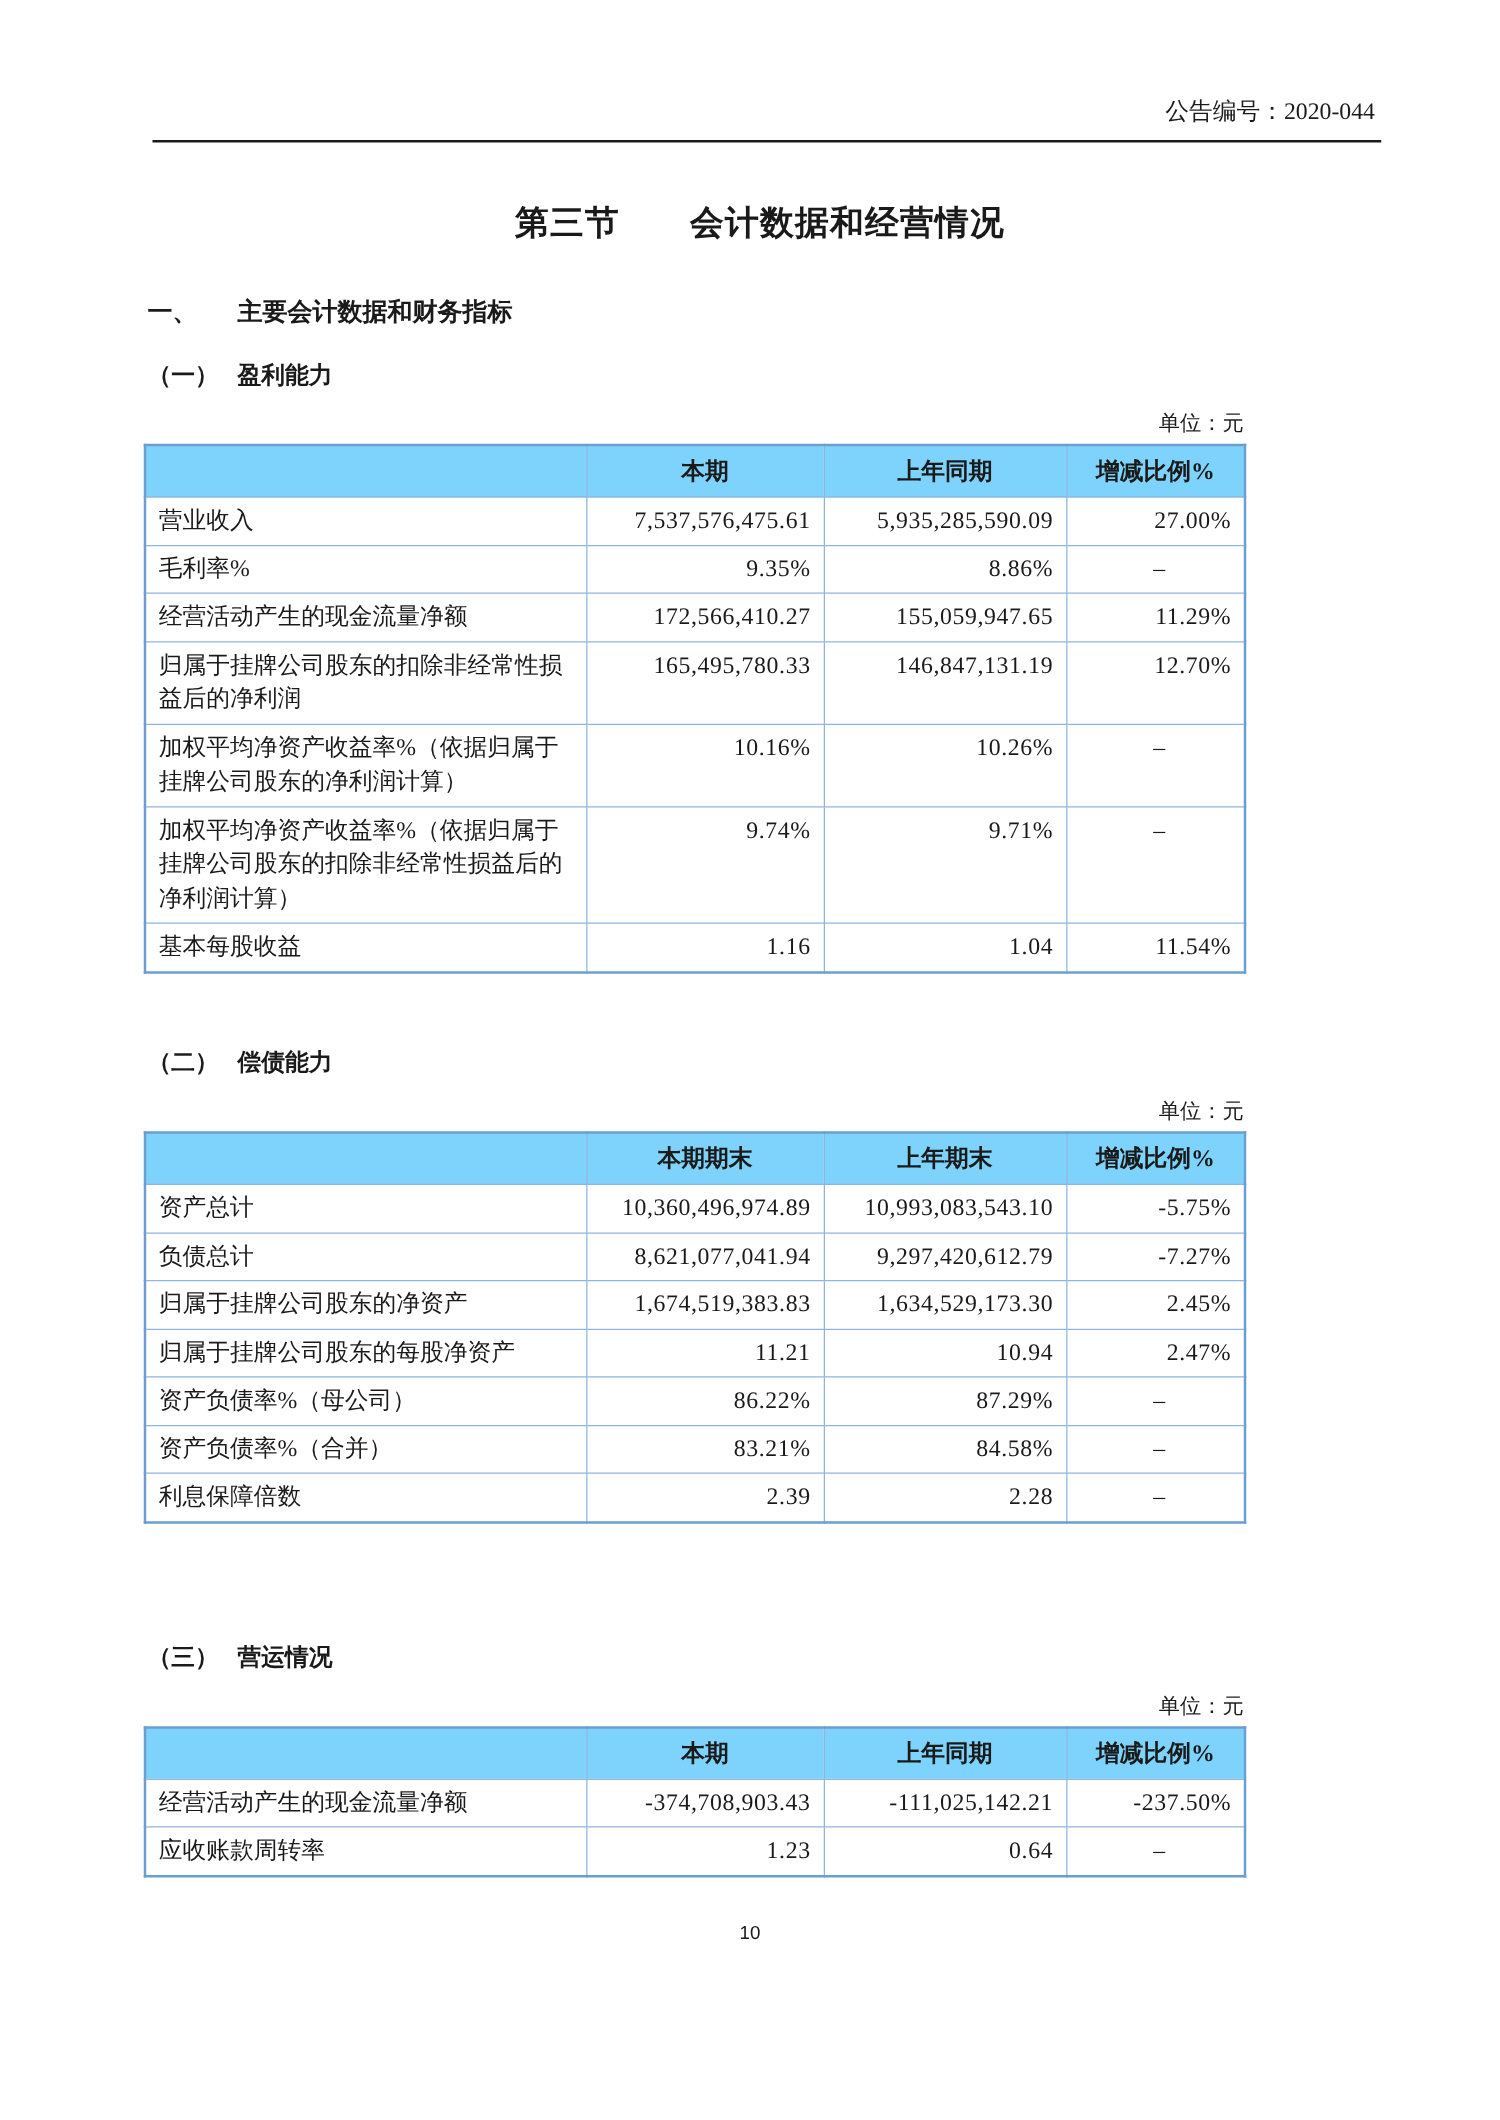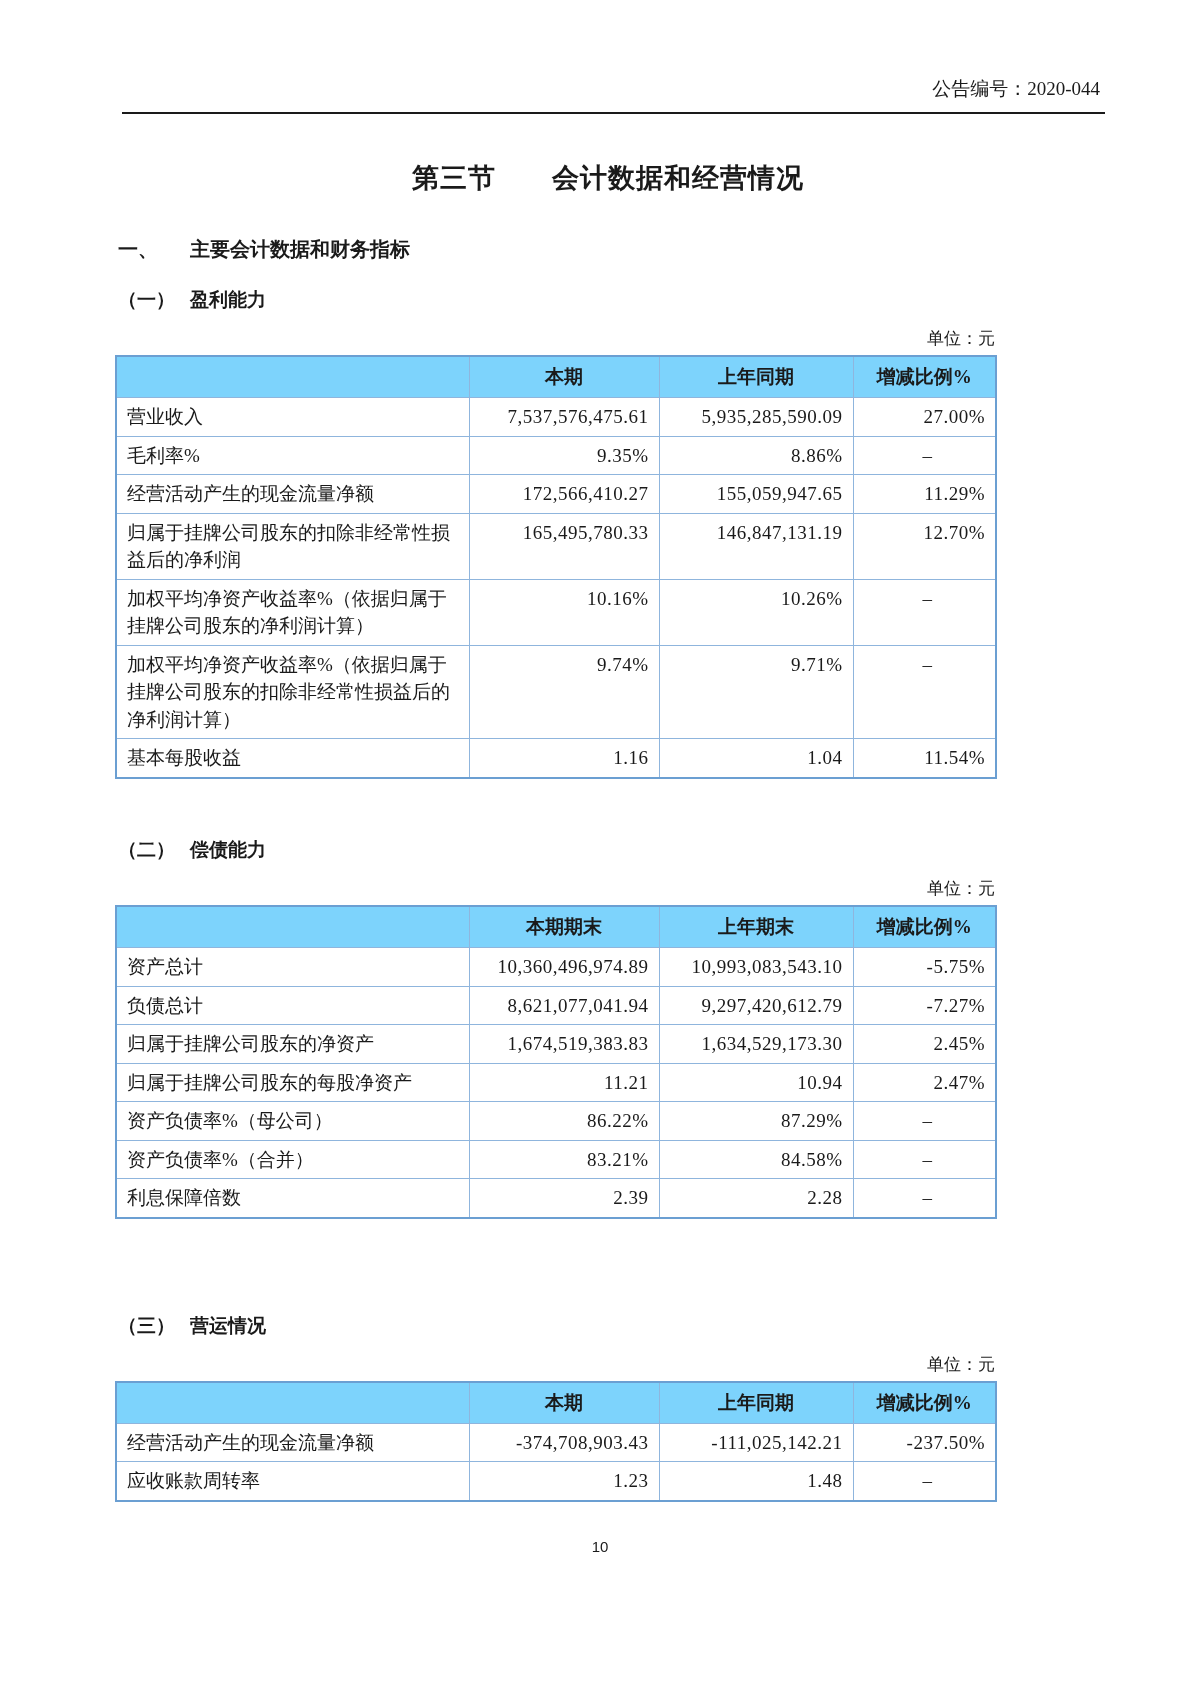--- a/index.html
+++ b/index.html
@@ -205,19 +205,19 @@
   </tr>
   <tr>
     <td class="label">经营活动产生的现金流量净额</td>
     <td class="num">-374,708,903.43</td>
     <td class="num">-111,025,142.21</td>
     <td class="num">-237.50%</td>
   </tr>
   <tr>
     <td class="label">应收账款周转率</td>
     <td class="num">1.23</td>
-    <td class="num">1.48</td>
+    <td class="num">0.64</td>
     <td class="num dash">–</td>
   </tr>
 </tbody>
   </table>
 
 <div class="page-number">10</div>
 
 </body></html>

